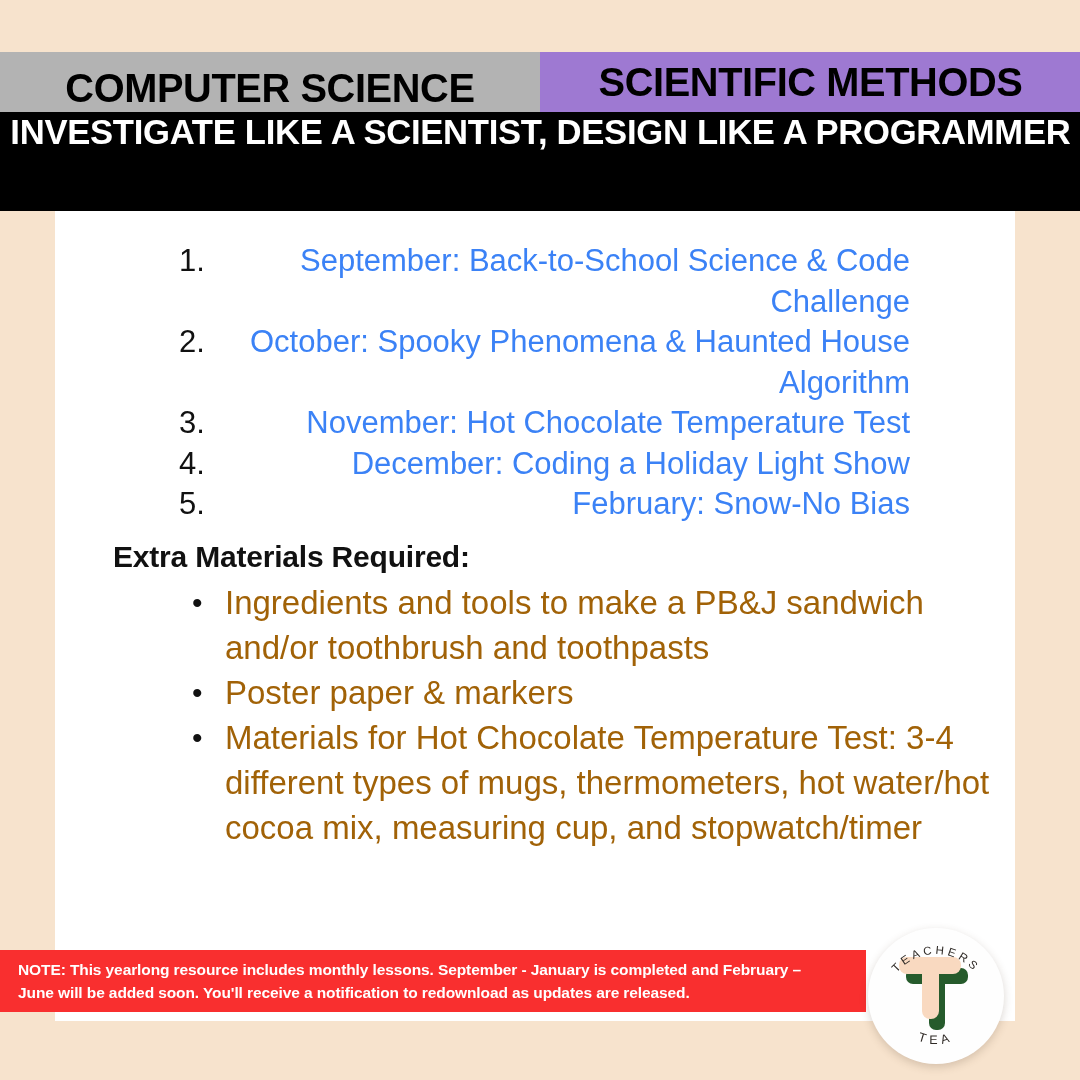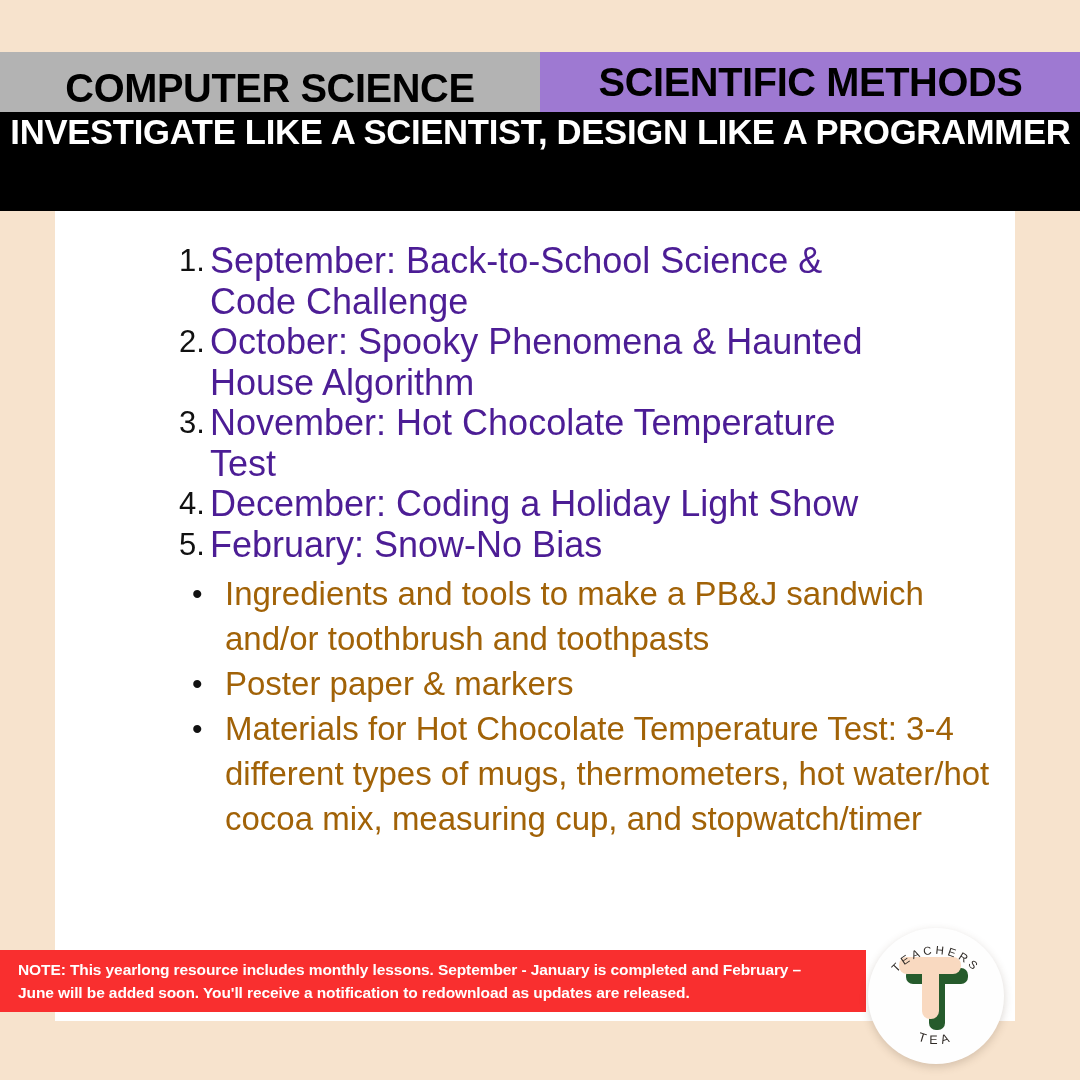--- a/index.html
+++ b/index.html
@@ -108,26 +108,27 @@
   #lessons-list {
     margin: 6px 0 0 0;
     padding: 0 0 0 124px;
     list-style: none;
     counter-reset: lessonctr;
   }
   #lessons-list li {
     position: relative;
     counter-increment: lessonctr;
     font-family: "Liberation Sans", sans-serif;
-    font-size: 36px;
+    font-size: 31px;
     line-height: 40.5px;
-    color: #4c1d95;
+    color: #3b82f6;
     padding-left: 31px;
     margin-bottom: 0px;
     max-width: 700px;
+    text-align: right;
   }
   #lessons-list li::before {
     content: counter(lessonctr) ".";
     position: absolute;
     left: 0;
     top: 0;
     font-size: 31px;
     color: #111111;
   }
 
@@ -233,20 +234,21 @@
 
 
     <ol id="lessons-list">
       <li>September: Back-to-School Science &amp; Code Challenge</li>
       <li>October: Spooky Phenomena &amp; Haunted House Algorithm</li>
       <li>November: Hot Chocolate Temperature Test</li>
       <li>December: Coding a Holiday Light Show</li>
       <li>February: Snow-No Bias</li>
     </ol>
 
+    <div class="section-heading" id="heading-extra">Extra Materials Required:</div>
 
     <ul id="materials-list">
       <li>Ingredients and tools to make a PB&amp;J sandwich and/or toothbrush and toothpasts</li>
       <li>Poster paper &amp; markers</li>
       <li>Materials for Hot Chocolate Temperature Test: 3-4 different types of mugs, thermometers, hot water/hot cocoa mix, measuring cup, and stopwatch/timer</li>
     </ul>
 
   </div>
 </div>
 

